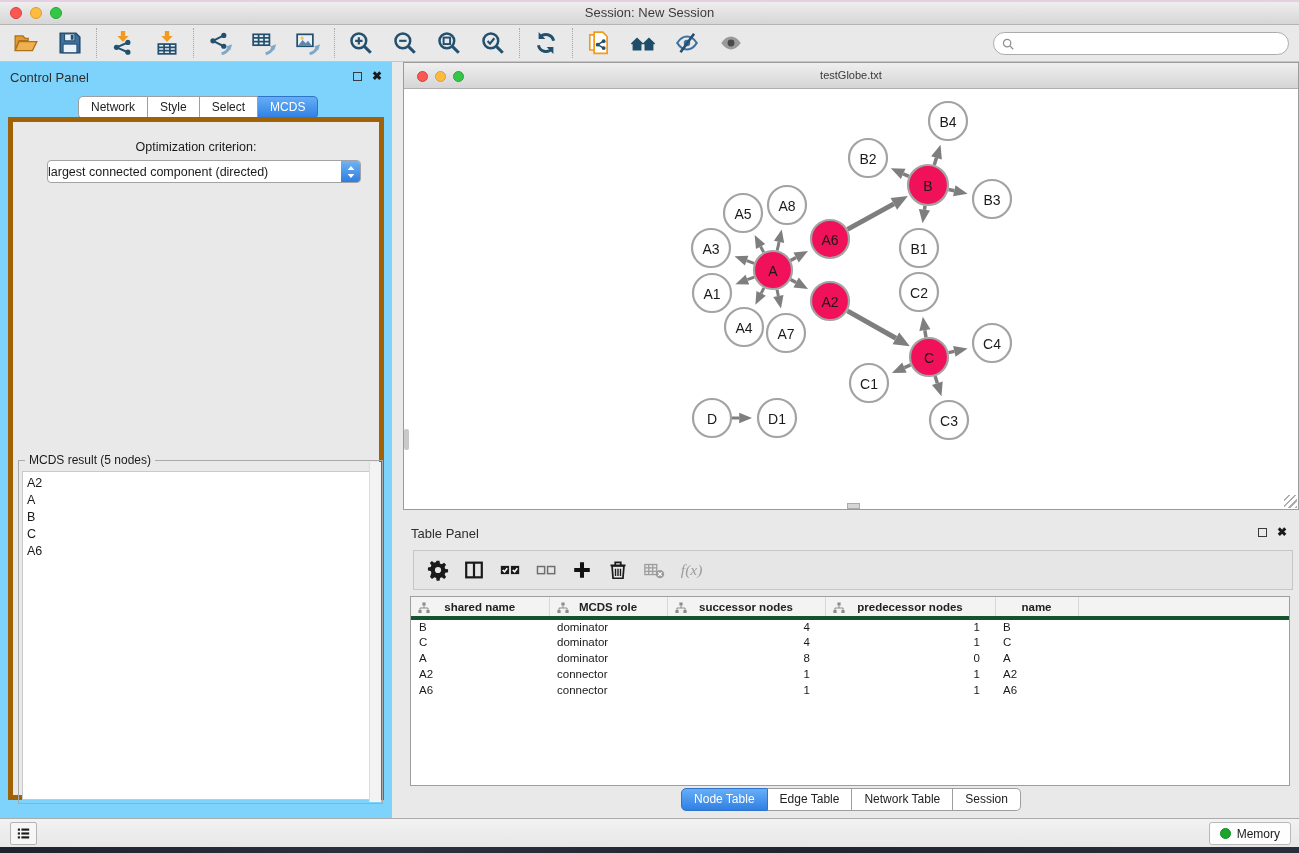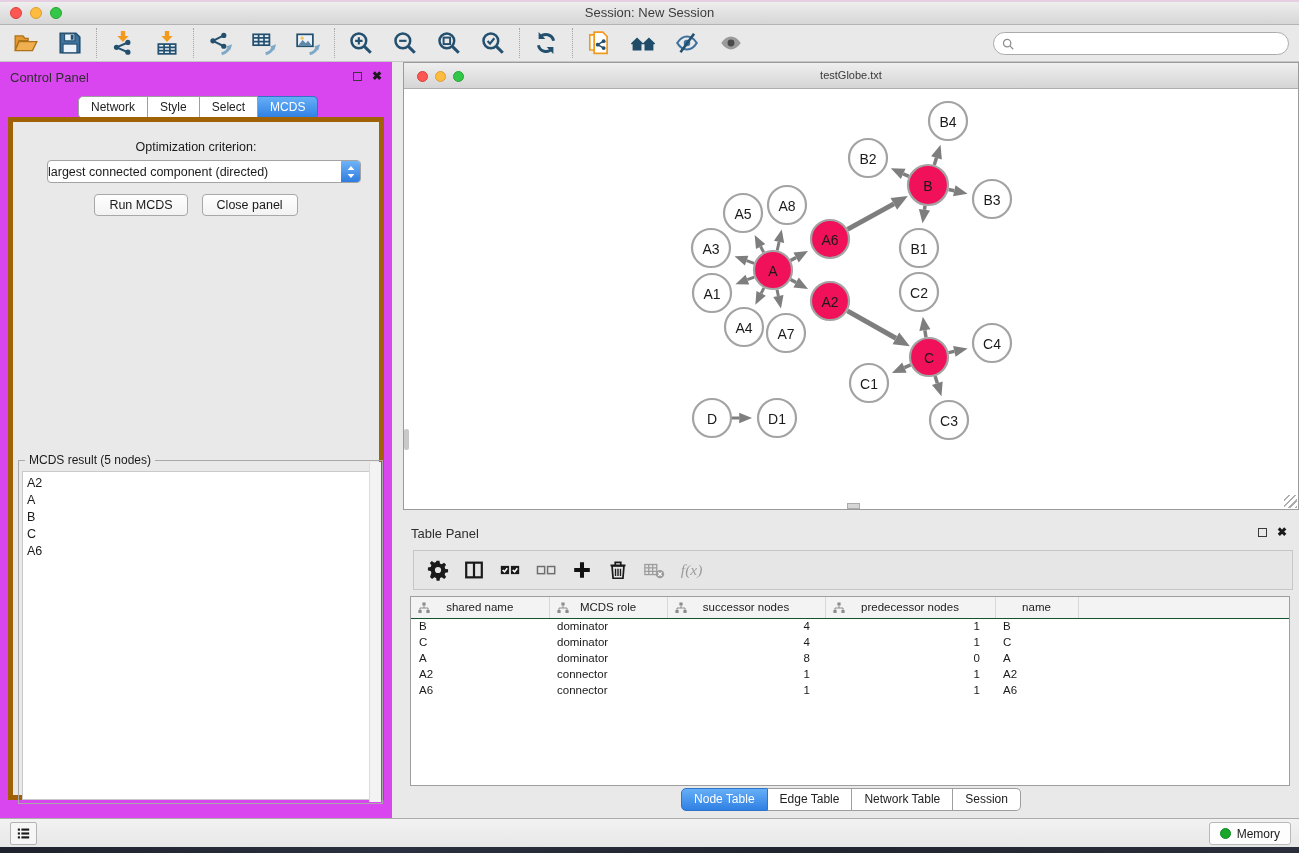--- a/index.html
+++ b/index.html
@@ -29,21 +29,21 @@
   .searchbox svg { width:14px; height:14px; }
   .searchbox input { border:none; outline:none; flex:1; height:18px; font-size:12px; background:transparent; padding:0 8px 0 4px; }
 
   
   .panel-title { font-size:13px; color:#2E2E2E; }
   .panel-btns { position:absolute; display:flex; gap:10px; align-items:center; }
   .float-btn { width:9px; height:9px; border:1.6px solid #3A3A3A; display:inline-block; }
   .close-btn { font-size:12px; font-weight:bold; color:#1A1A1A; line-height:10px; }
 
   
-  .control-panel { position:absolute; left:0; top:62px; width:392px; height:756px; background:#d946ef; }
+  .control-panel { position:absolute; left:0; top:62px; width:392px; height:756px; background:#7dd3fc; }
   .cp-header { position:relative; height:28px; }
   .cp-header .panel-title { position:absolute; left:10px; top:8px; }
   .cp-header .panel-btns { right:10px; top:9px; }
   .seg { display:flex; }
   .seg .tab { background:#fff; border:1px solid #9E9E9E; border-left:none; padding:3px 12px 4px;
     font-size:12px; color:#222; cursor:default; white-space:nowrap; }
   .seg .tab:first-child { border-left:1px solid #9E9E9E; border-radius:5px 0 0 5px; }
   .seg .tab:last-child { border-radius:0 5px 5px 0; }
   .seg .tab.selected { background:linear-gradient(#66AEF6,#2F80E4); border-color:#2F74C9; color:#fff; }
   .cp-tabs { position:absolute; left:78px; top:34px; }
@@ -84,22 +84,22 @@
   .tp-header { position:relative; height:26px; }
   .tp-header .panel-title { position:absolute; left:8px; top:6px; }
   .tp-header .panel-btns { right:12px; top:7px; }
   .tp-toolbar { position:absolute; left:10px; top:30px; width:880px; height:40px;
     border:1px solid #C6C6C6; background:#E6E6E6; display:flex; align-items:center; gap:14px; padding-left:13px; }
   .tp-btn { display:flex; align-items:center; justify-content:center; height:26px; }
   .tp-btn svg { height:22px; }
   .data-table { position:absolute; left:7px; top:76px; width:880px; height:190px;
     border:1px solid #9E9E9E; background:#fff; overflow:hidden; }
   table { border-collapse:collapse; table-layout:fixed; width:878px; font-size:11.5px; }
-  thead th { height:21px; background:#F3F3F3; border-bottom:1px solid #14532d; border-right:1px solid #D8D8D8;
-    font-weight:normal; color:#222; position:relative; text-align:center; }
+  thead th { height:21px; background:#F3F3F3; border-bottom:4px solid #14532d; border-right:1px solid #D8D8D8;
+    font-weight:bold; color:#222; position:relative; text-align:center; }
   thead th:last-child { border-right:none; }
   thead th .hicon { position:absolute; left:7px; top:5px; }
   tbody td { height:16px; padding:0 8px; white-space:nowrap; overflow:hidden; }
   td.num { text-align:right; padding-right:15px; }
   .tp-tabs { position:absolute; left:0; right:0; top:268px; display:flex; justify-content:center; }
 
   
   .statusbar { position:absolute; left:0; top:818px; width:1299px; height:29px;
     background:linear-gradient(#F2F2F2,#E7E7E7); border-top:1px solid #ACACAC; }
   .list-btn { position:absolute; left:10px; top:3px; width:27px; height:23px; background:#F6F6F6;
@@ -304,24 +304,20 @@
   <div class="cp-content">
     <div class="opt-label">Optimization criterion:</div>
     <div class="dropdown">
       <span class="dd-text">largest connected component (directed)</span>
       <span class="dd-stepper">
         <svg viewBox="0 0 10 14" width="10" height="14">
             <path d="M5 1L8.4 5H1.6z" fill="#fff"></path>
             <path d="M5 13L1.6 9h6.8z" fill="#fff"></path>
           </svg>
       </span>
-    </div>
-    <div class="cp-buttons">
-      <button class="btn">Run MCDS</button>
-      <button class="btn">Close panel</button>
     </div>
     <div class="groupbox">
       <span class="legend">MCDS result (5 nodes)</span>
       <div class="result-list" id="result-list">
           <div>A2</div>
           <div>A</div>
           <div>B</div>
           <div>C</div>
           <div>A6</div>
         </div>

